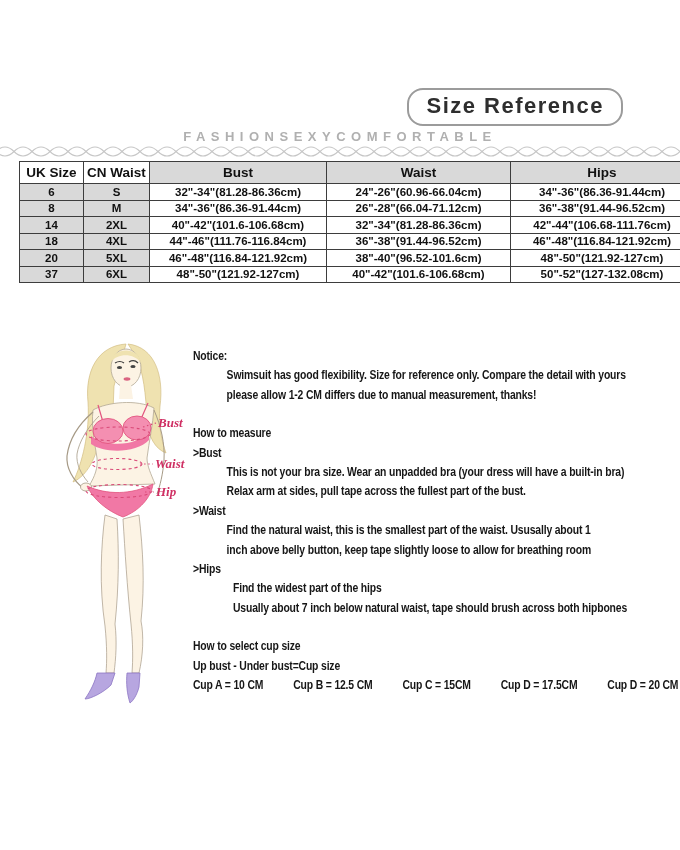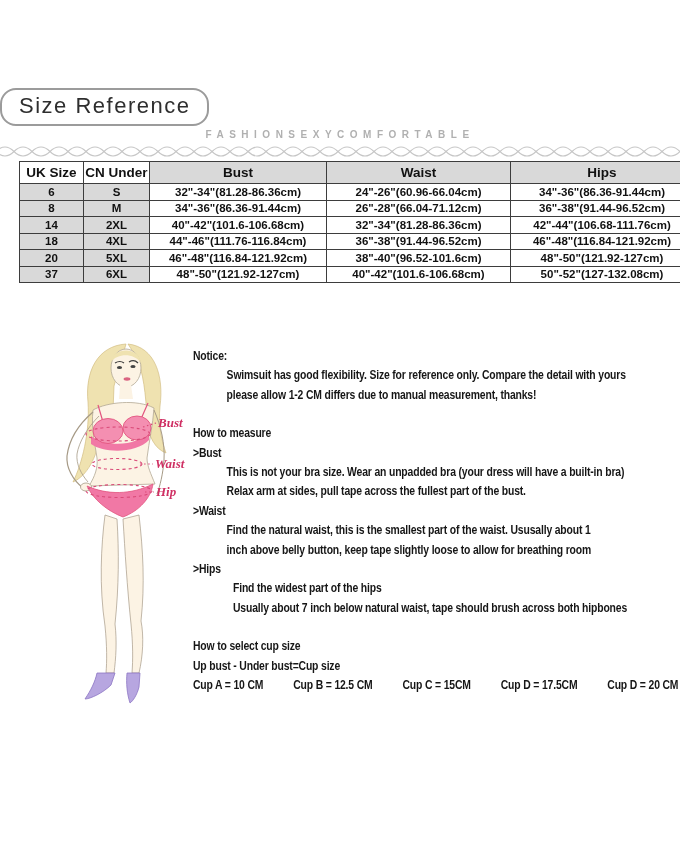--- a/index.html
+++ b/index.html
@@ -1,25 +1,25 @@
 <!DOCTYPE html>
 <html><head>
 <meta charset="utf-8">
 <style>
   html,body { margin:0; padding:0; background:#fff; }
   .page { position:relative; width:680px; height:850px; background:#ffffff;
           font-family:"Liberation Sans",sans-serif; overflow:hidden; }
 
   
-  .title-wrap { position:absolute; top:88px; left:0; width:680px; text-align:left; }
+  .title-wrap { position:absolute; top:88px; left:0; width:623px; text-align:right;font-weight:bold; }
   .title-box { display:inline-block; border:2px solid #9b9b9b; border-radius:16px;
                padding:3px 17px 5px; font-size:22px; letter-spacing:1.5px; color:#2e2e2e;
                background:#fff; }
   .tagline { position:absolute; top:129px; left:0; width:680px; text-align:center;
-             font-size:10px; font-weight:bold; letter-spacing:5.5px; color:#b0b0b0; }
+             font-size:13px; font-weight:bold; letter-spacing:5.5px; color:#b0b0b0; }
   .wave { position:absolute; top:144px; left:0; }
 
   
   .size-table { position:absolute; top:161px; left:19px; width:674px;
                 border-collapse:collapse; table-layout:fixed; }
   .size-table th, .size-table td { border:1.5px solid #3d3d3d; text-align:center;
                 padding:0; color:#111; overflow:hidden; white-space:nowrap; }
   .size-table th { height:21px; font-size:13.5px; }
   .size-table td { height:15.5px; font-size:11.5px; font-weight:bold; }
   .th-size    { background:#ffffff; }
@@ -61,21 +61,21 @@
     <colgroup>
       <col style="width:64px">
         <col style="width:66px">
       <col style="width:177px">
         <col style="width:184px">
         <col style="width:183px">
     </colgroup>
     <thead>
       <tr>
         <th class="th-size">UK Size</th>
-        <th class="th-size">CN Under</th>
+        <th class="th-size">CN Waist</th>
         <th class="th-measure">Bust</th>
         <th class="th-measure">Waist</th>
         <th class="th-measure">Hips</th>
       </tr>
     </thead>
     <tbody>
         <tr>
           <td class="size-cell">6</td>
           <td class="size-cell">S</td>
           <td class="measure-cell">32"-34"(81.28-86.36cm)</td>

